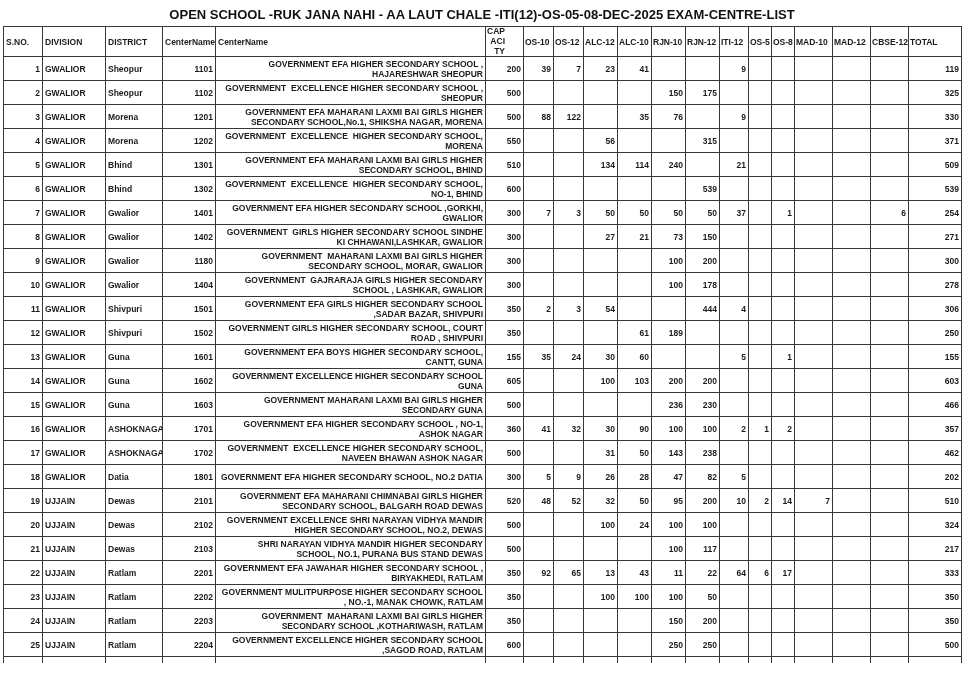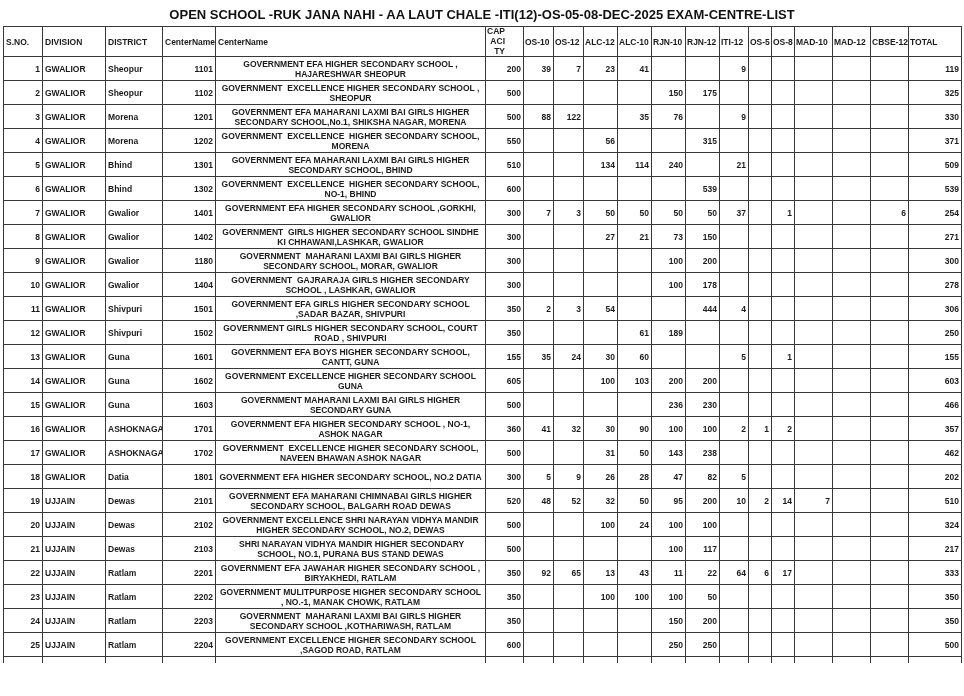--- a/index.html
+++ b/index.html
@@ -55,21 +55,21 @@
     line-height: 1.15;
     padding-right: 18px;
   }
   td {
     font-size: 8.5px;
     height: 24px;
     line-height: 1.2;
   }
   td.num  { text-align: right; }
   td.txt  { text-align: left; }
-  td.name { text-align: center; white-space: pre-wrap; }
+  td.name { text-align: right; white-space: pre-wrap; }
   tr.partial td {
     height: 6px;
     border-bottom: none;
   }
 </style>
 </head>
 <body>
 
 <div class="page">
   <div class="title">OPEN SCHOOL -RUK JANA NAHI - AA LAUT CHALE -ITI(12)-OS-05-08-DEC-2025 EXAM-CENTRE-LIST</div>

